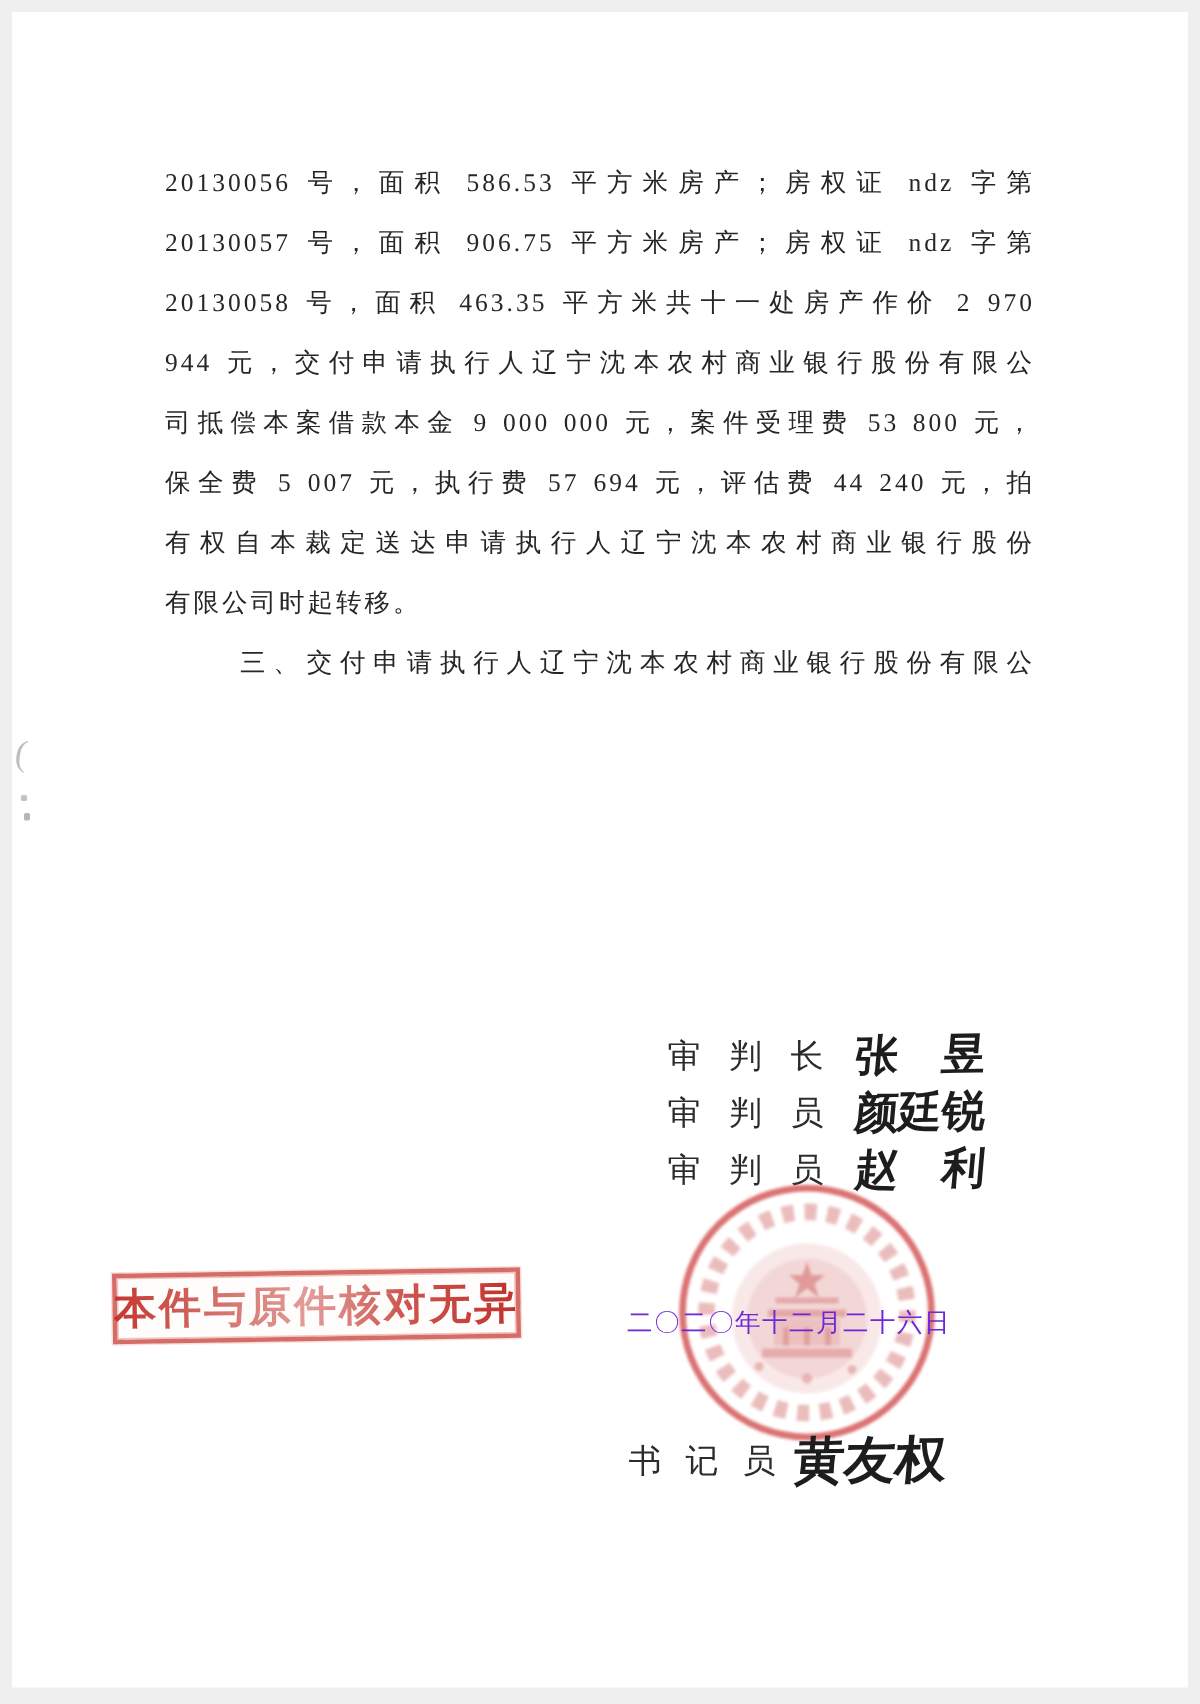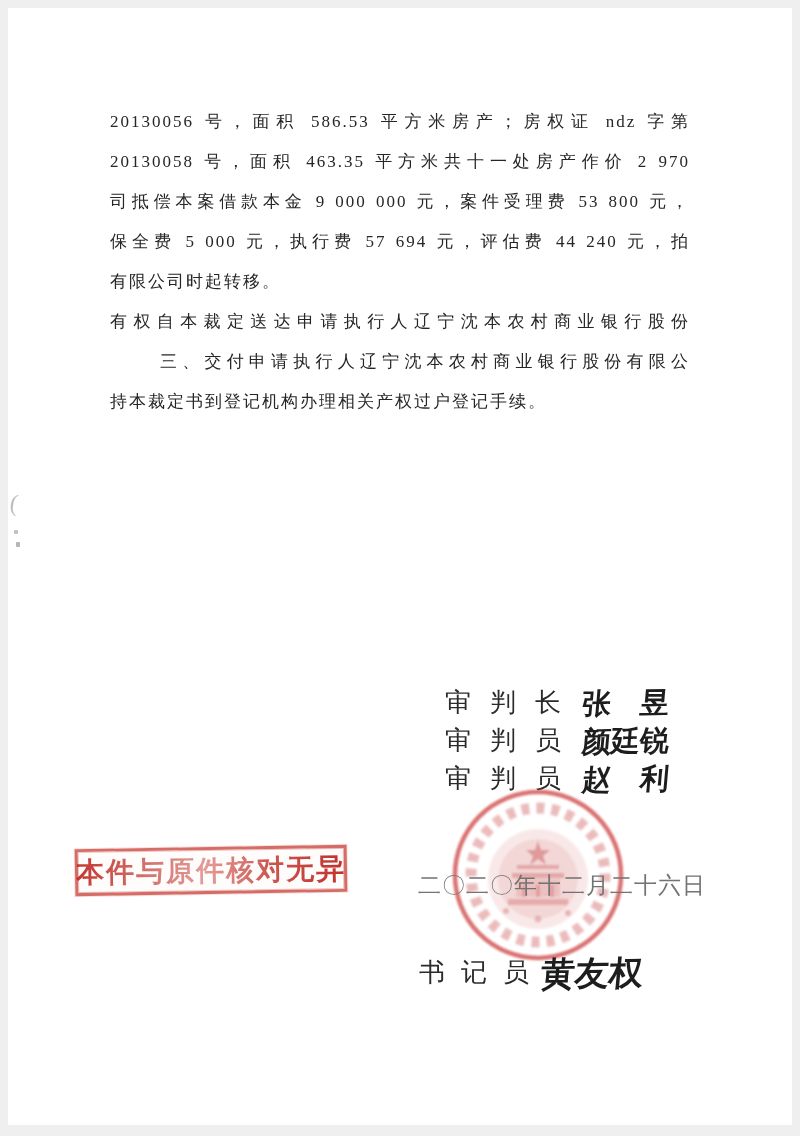--- a/index.html
+++ b/index.html
@@ -36,43 +36,43 @@
   
   .sig-row {
     position: absolute;
     left: 437px;
     height: 30px;
     white-space: nowrap;
     color: #2b2b2b;
   }
   .sig-label {
     display: inline-block;
-    font-size: 26px;
+    font-size: 22px;
     letter-spacing: 19px;
     vertical-align: baseline;
   }
   .sig-name {
     display: inline-block;
     font-size: 29px;
     font-weight: bold;
     margin-left: 2px;
     transform: skewX(-6deg) rotate(-1deg);
     color: #1d1d1d;
     vertical-align: -2px;
   }
   .sig-row.r1 { top: 676px; }
   .sig-row.r2 { top: 714px; }
   .sig-row.r3 { top: 752px; }
   
   .date-line {
     position: absolute;
     left: 410px; top: 862px;
-    font-size: 23px;
+    font-size: 17px;
     letter-spacing: 1px;
-    color: #737373;
+    color: #6d28d9;
     z-index: 5;
     white-space: nowrap;
   }
   
   .clerk-row {
     position: absolute;
     left: 379px; top: 943px;
     white-space: nowrap;
     color: #2b2b2b;
     z-index: 5;
@@ -122,27 +122,28 @@
   .artifact.dot1 { left: 6px; top: 522px; width: 4px; height: 4px; background: #9a9a9a; opacity: .6; border-radius: 1px; }
   .artifact.dot2 { left: 8px; top: 534px; width: 4px; height: 5px; background: #8f8f8f; opacity: .65; border-radius: 1px; }
 </style>
 </head>
 <body>
 
 <div class="paper">
 
   <div class="bodytext">
     <div class="line j">20130056 号，面积 586.53 平方米房产；房权证 ndz 字第</div>
+    <div class="line j">20130057 号，面积 906.75 平方米房产；房权证 ndz 字第</div>
     <div class="line j">20130058 号，面积 463.35 平方米共十一处房产作价 2 970</div>
+    <div class="line j">944 元，交付申请执行人辽宁沈本农村商业银行股份有限公</div>
     <div class="line j">司抵偿本案借款本金 9 000 000 元，案件受理费 53 800 元，</div>
-    <div class="line j">保全费 5 000 元，执行费 57 694 元，评估费 44 240 元，拍</div>
+    <div class="line j">保全费 5 007 元，执行费 57 694 元，评估费 44 240 元，拍</div>
+    <div class="line j">有权自本裁定送达申请执行人辽宁沈本农村商业银行股份</div>
     <div class="line">有限公司时起转移。</div>
-    <div class="line j">有权自本裁定送达申请执行人辽宁沈本农村商业银行股份</div>
     <div class="line j indent">三、交付申请执行人辽宁沈本农村商业银行股份有限公</div>
-    <div class="line">持本裁定书到登记机构办理相关产权过户登记手续。</div>
   </div>
 
   <div class="sig-row r1">
     <span class="sig-label">审判长</span><span class="sig-name">张　昱</span>
   </div>
   <div class="sig-row r2">
     <span class="sig-label">审判员</span><span class="sig-name">颜廷锐</span>
   </div>
   <div class="sig-row r3">
     <span class="sig-label">审判员</span><span class="sig-name">赵　利</span>

